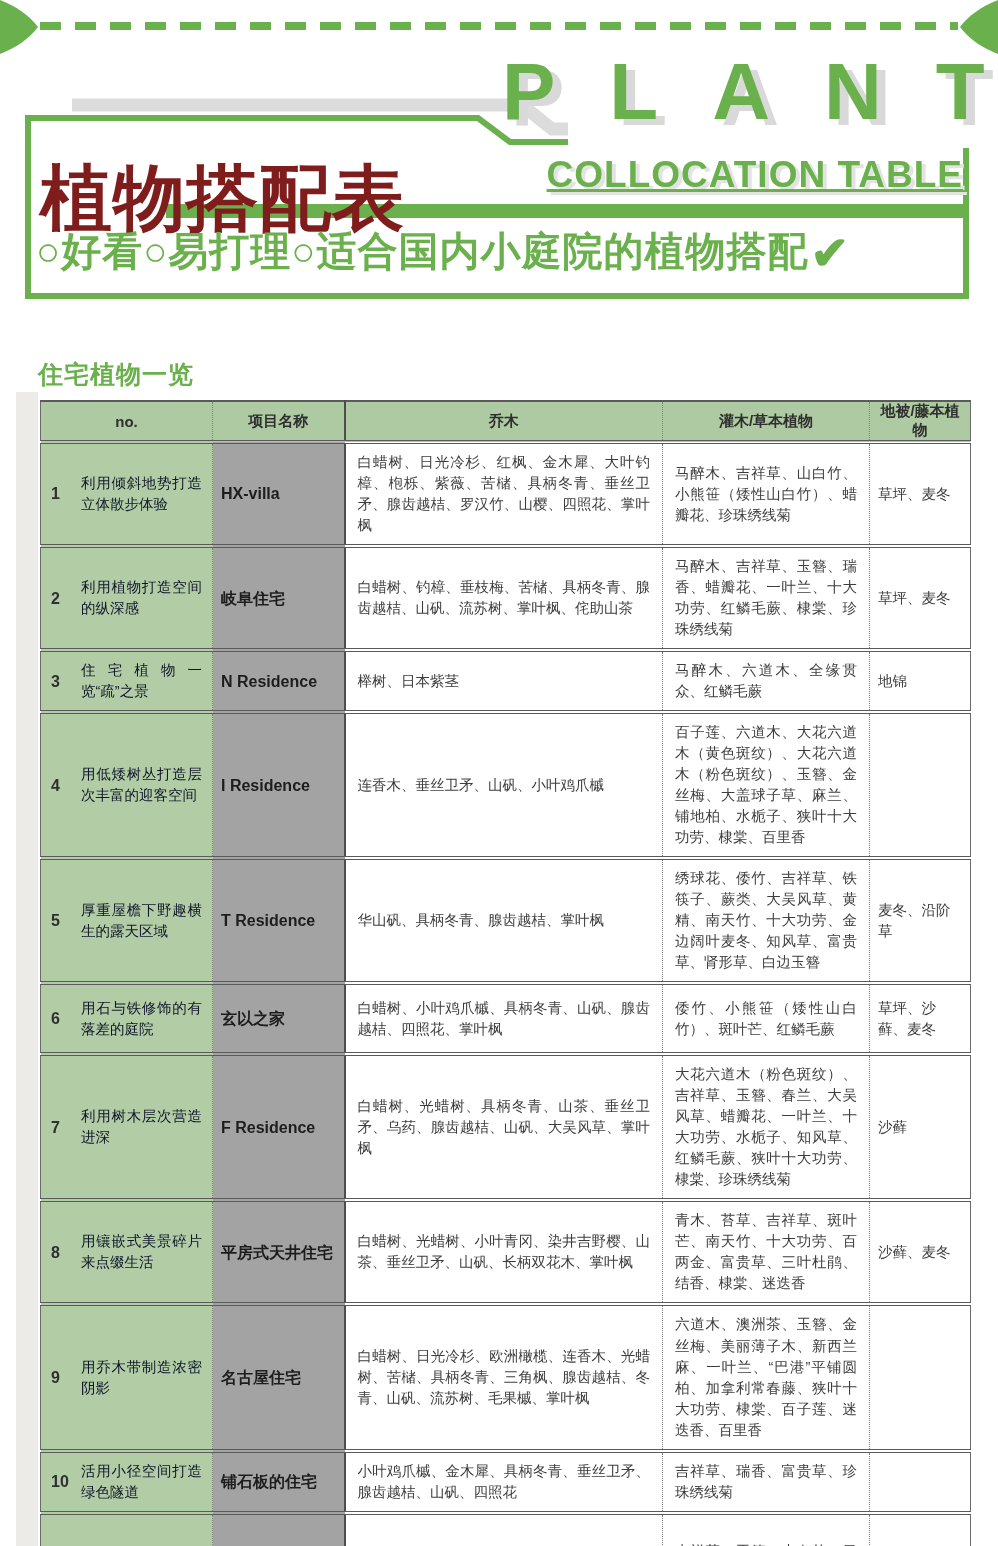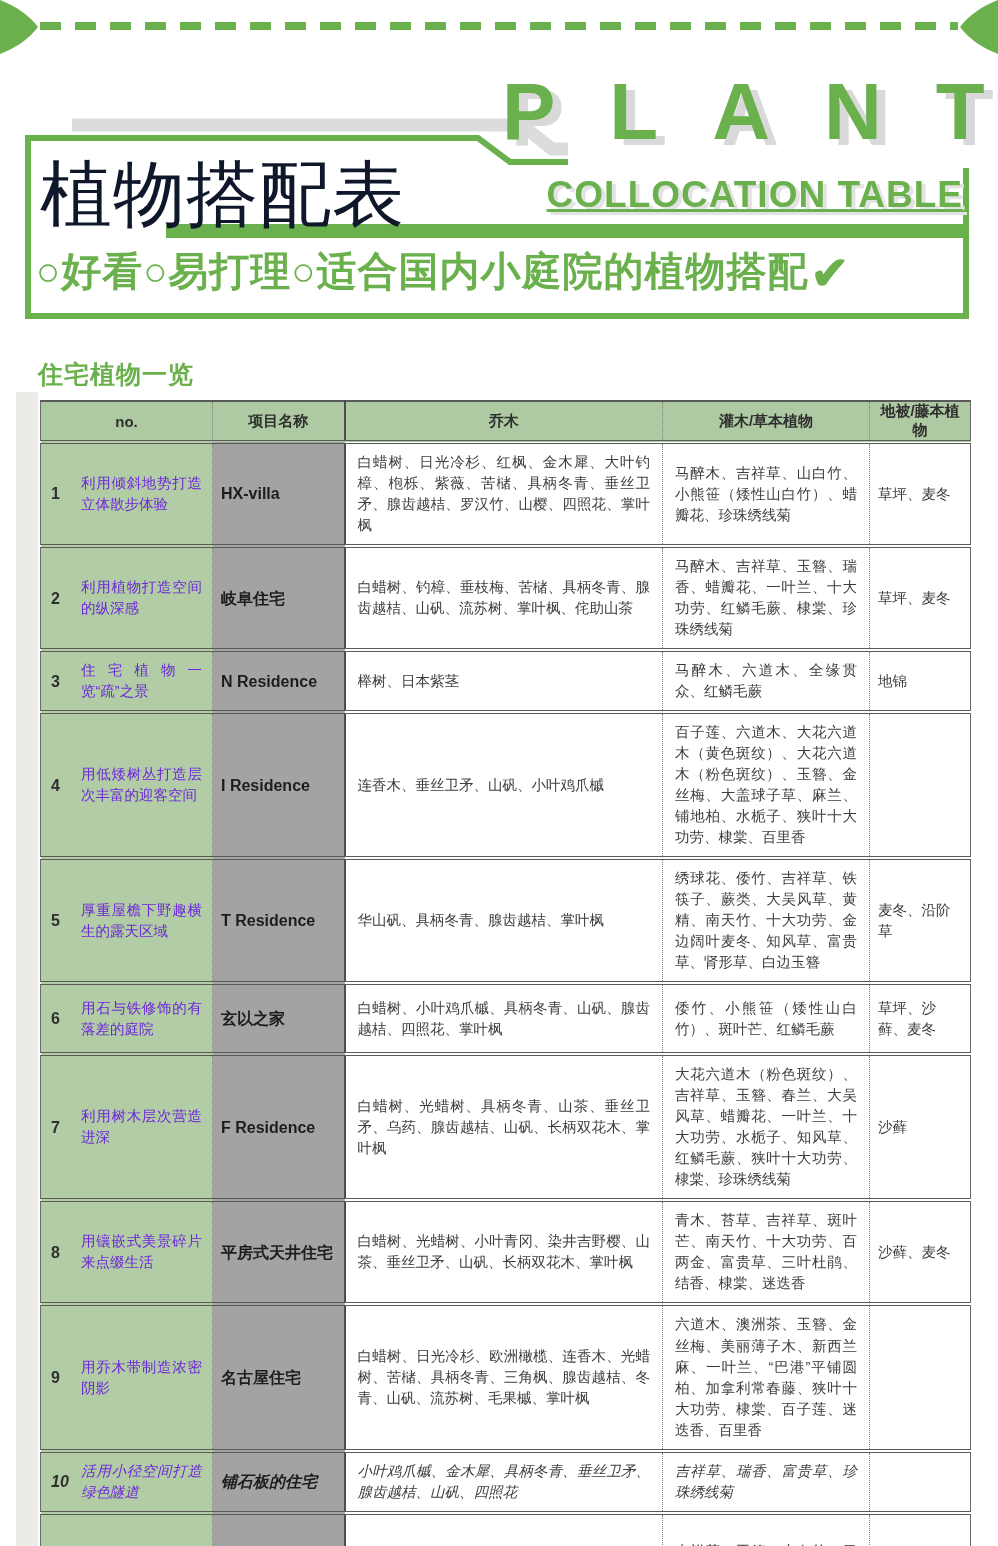--- a/index.html
+++ b/index.html
@@ -3,28 +3,28 @@
 <meta charset="utf-8">
 <style>
   html,body{margin:0;padding:0;background:#ffffff;}
   .page{position:relative;width:998px;height:1546px;overflow:hidden;background:#ffffff;
         font-family:"Liberation Sans",sans-serif;color:#333;}
 
   
   .top-band{position:absolute;left:0;top:0;width:998px;height:60px;}
 
   
-  .hero{position:absolute;left:0;top:0;width:996px;height:340px;margin-top:20px;}
+  .hero{position:absolute;left:0;top:0;width:996px;height:340px;}
   .hero-frame{position:absolute;left:0;top:0;}
   .plant-mask{position:absolute;left:568px;top:100px;width:430px;height:48px;background:#fff;}
   .plant-word{position:absolute;left:502px;top:52px;font-size:80px;font-weight:bold;
               letter-spacing:54px;color:#6ab04c;white-space:nowrap;
               text-shadow:9px 6px 0 #d9d9d9;line-height:1;}
-  .title-cn{position:absolute;left:40px;top:136px;margin:0;font-family:"Liberation Serif",serif;
-            font-size:72px;font-weight:normal;color:#0f172a;line-height:1.1;letter-spacing:1px;z-index:3;}
+  .title-cn{position:absolute;left:40px;top:160px;margin:0;font-family:"Liberation Serif",serif;
+            font-size:72px;font-weight:bold;color:#7f1d1d;line-height:1.1;letter-spacing:1px;z-index:3;}
   .hero-underbar{position:absolute;left:166px;top:204px;width:799px;height:14px;background:#6ab04c;z-index:2;}
   .title-en{position:absolute;right:33px;top:154px;font-size:37px;font-weight:bold;color:#6ab04c;
             letter-spacing:1px;white-space:nowrap;z-index:3;text-shadow:4px 3px 0 #e3e3e3;text-decoration:underline;}
   .subtitle{position:absolute;left:36px;top:226px;font-size:40px;font-weight:bold;color:#6ab04c;
             letter-spacing:1px;white-space:nowrap;z-index:3;line-height:1.2;}
   .subtitle .check{font-size:46px;vertical-align:-4px;margin-left:2px;}
 
   
   .section-title{position:absolute;left:38px;top:358px;margin:0;font-size:25px;font-weight:bold;
                  color:#6ab04c;letter-spacing:1px;z-index:3;}
@@ -38,21 +38,21 @@
   .plant-table th{background:#aecaa2;font-size:15px;font-weight:bold;color:#2f2f2f;
                   border-top:2px solid #5a5a5a;border-bottom:4px double #5a5a5a;
                   height:38px;text-align:center;vertical-align:middle;padding:0 4px;}
   .plant-table td{border-bottom:4px double #5a5a5a;vertical-align:middle;
                   font-size:14.5px;line-height:1.45;color:#3d3d3d;}
   .sep-dot{border-right:1px dotted #808080;}
   .sep-solid{border-right:2px solid #4d4d4d;}
   td.c-no{background:#b2cda6;padding:6px 6px;}
   td.c-no .cellflex{display:flex;align-items:center;}
   td.c-no .num{flex:0 0 30px;font-size:16px;font-weight:bold;color:#2f2f2f;padding-left:4px;}
-  td.c-no .desc{flex:1;text-align:justify;color:#6d28d9;padding-right:4px;}
+  td.c-no .desc{flex:1;text-align:justify;color:#0f172a;padding-right:4px;}
   td.c-name{background:#a3a3a3;font-weight:bold;font-size:16px;color:#1d1d1d;padding:6px 8px;}
   td.c-plant{padding:8px 12px;text-align:justify;}
   td.c-ground{padding:8px 8px;}
 </style>
 </head>
 <body>
 
 <div class="page">
 
   <div class="top-band">
@@ -177,21 +177,21 @@
   </tr>
 
   <tr style="height: 112px;">
     <td class="c-no sep-dot">
       <div class="cellflex">
         <span class="num">7</span>
         <span class="desc">利用树木层次营造进深</span>
       </div>
     </td>
     <td class="c-name sep-solid">F Residence</td>
-    <td class="c-plant sep-dot">白蜡树、光蜡树、具柄冬青、山茶、垂丝卫矛、乌药、腺齿越桔、山矾、长柄双花木、掌叶枫</td>
+    <td class="c-plant sep-dot">白蜡树、光蜡树、具柄冬青、山茶、垂丝卫矛、乌药、腺齿越桔、山矾、大吴风草、掌叶枫</td>
     <td class="c-plant sep-dot">大花六道木（粉色斑纹）、吉祥草、玉簪、春兰、大吴风草、蜡瓣花、一叶兰、十大功劳、水栀子、知风草、红鳞毛蕨、狭叶十大功劳、棣棠、珍珠绣线菊</td>
     <td class="c-ground">沙藓</td>
   </tr>
 
   <tr style="height: 104px;">
     <td class="c-no sep-dot">
       <div class="cellflex">
         <span class="num">8</span>
         <span class="desc">用镶嵌式美景碎片来点缀生活</span>
       </div>
@@ -208,21 +208,21 @@
         <span class="num">9</span>
         <span class="desc">用乔木带制造浓密阴影</span>
       </div>
     </td>
     <td class="c-name sep-solid">名古屋住宅</td>
     <td class="c-plant sep-dot">白蜡树、日光冷杉、欧洲橄榄、连香木、光蜡树、苦槠、具柄冬青、三角枫、腺齿越桔、冬青、山矾、流苏树、毛果槭、掌叶枫</td>
     <td class="c-plant sep-dot">六道木、澳洲茶、玉簪、金丝梅、美丽薄子木、新西兰麻、一叶兰、“巴港”平铺圆柏、加拿利常春藤、狭叶十大功劳、棣棠、百子莲、迷迭香、百里香</td>
     <td class="c-ground"></td>
   </tr>
 
-  <tr style="height: 52px; font-style: italic;">
+  <tr style="height: 52px;">
     <td class="c-no sep-dot">
       <div class="cellflex">
         <span class="num">10</span>
         <span class="desc">活用小径空间打造绿色隧道</span>
       </div>
     </td>
     <td class="c-name sep-solid">铺石板的住宅</td>
     <td class="c-plant sep-dot">小叶鸡爪槭、金木犀、具柄冬青、垂丝卫矛、腺齿越桔、山矾、四照花</td>
     <td class="c-plant sep-dot">吉祥草、瑞香、富贵草、珍珠绣线菊</td>
     <td class="c-ground"></td>

